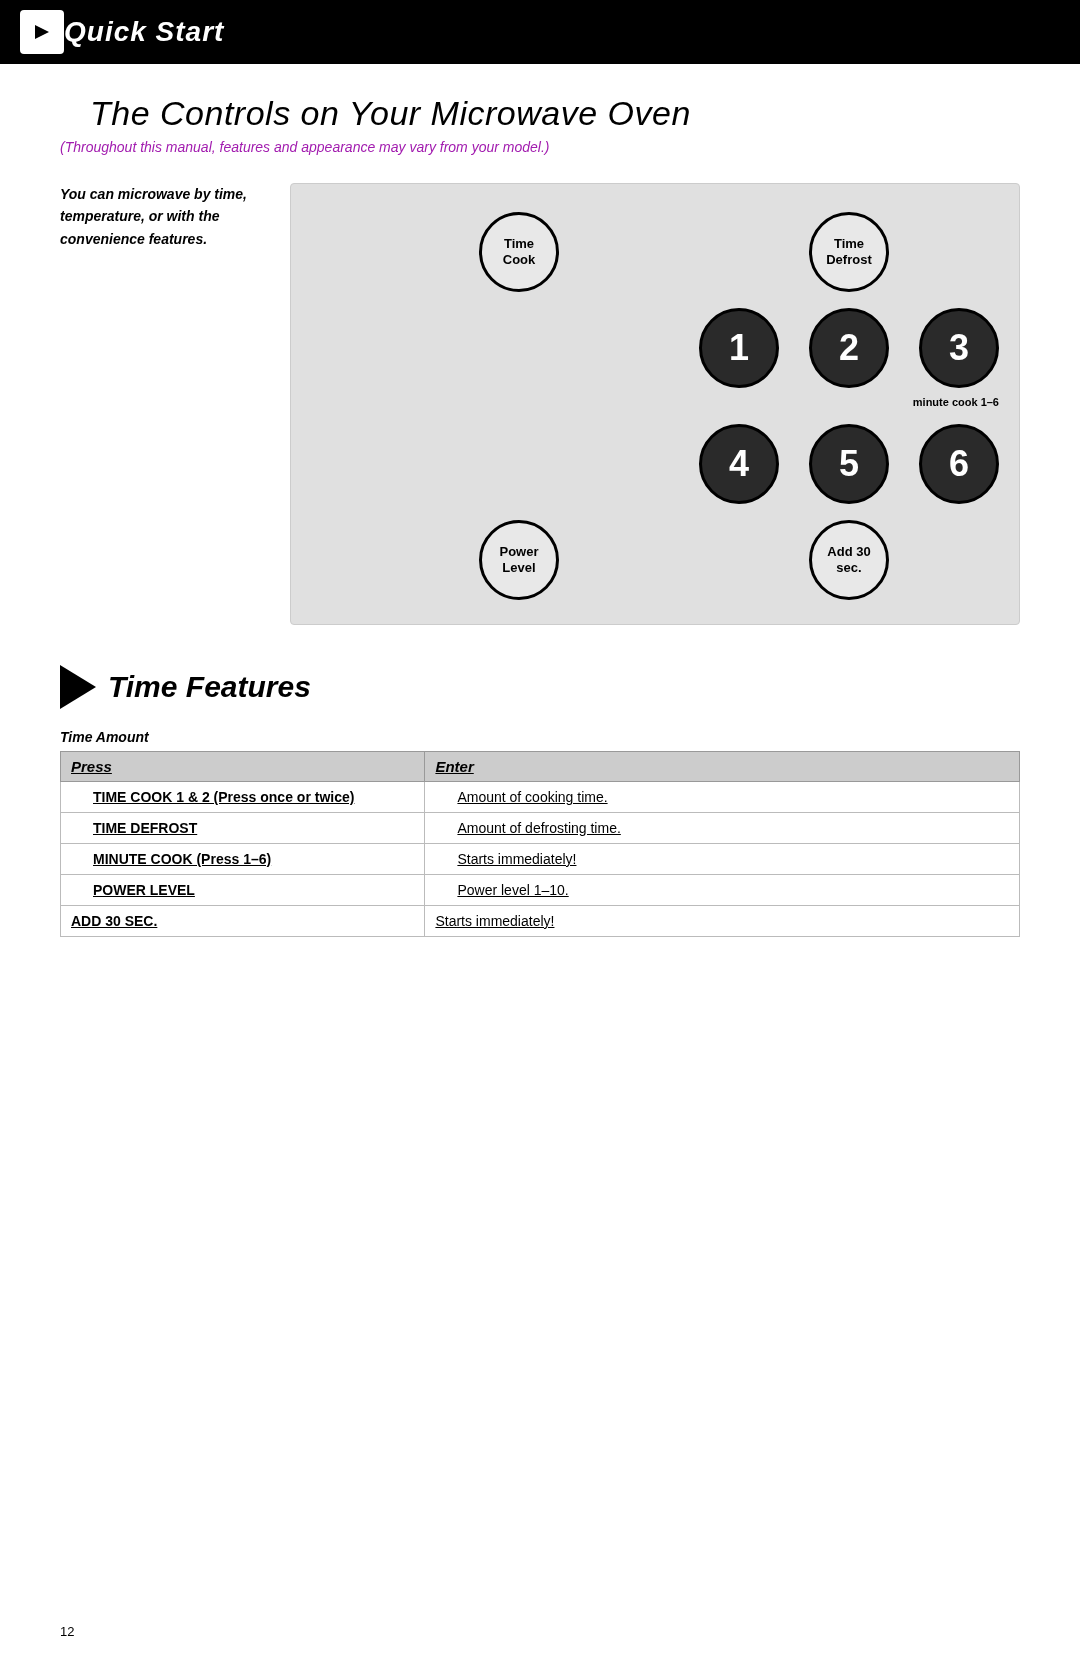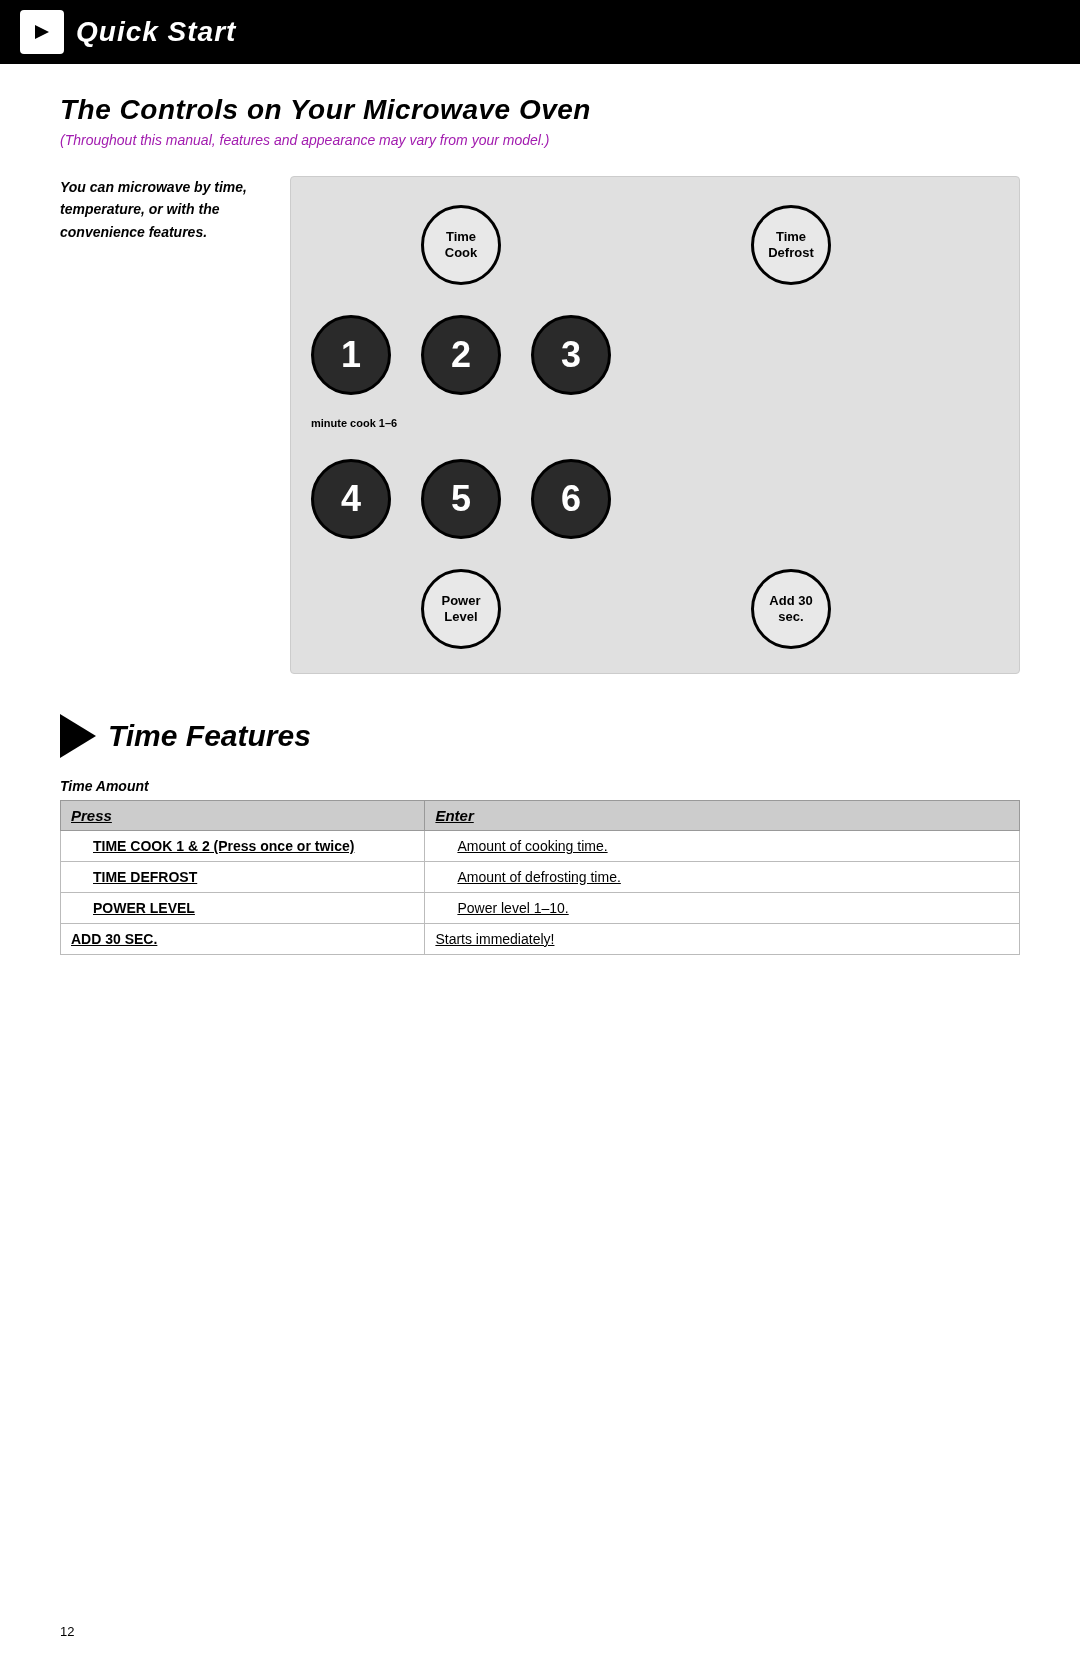--- a/index.html
+++ b/index.html
@@ -10,21 +10,20 @@
       font-family: Arial, Helvetica, sans-serif;
       color: #000;
     }
 
     
     .header-bar {
       background: #000;
       display: flex;
       align-items: center;
       padding: 10px 20px;
-      gap: 12px;
     }
     .header-logo {
       width: 44px;
       height: 44px;
       background: #fff;
       display: flex;
       align-items: center;
       justify-content: center;
       font-size: 22px;
       font-weight: bold;
@@ -39,25 +38,26 @@
       letter-spacing: 1px;
     }
 
     
     .main-content {
       padding: 30px 60px 40px 60px;
     }
 
     
     .section-title {
-      font-size: 28px;
-      font-style: italic;
-      font-weight: bold;
+      font-size: 34px;
+      font-style: italic;
+      font-weight: normal;
       margin-bottom: 6px;
       letter-spacing: 0.5px;
+      margin-left: 30px;
     }
     .section-subtitle {
       font-size: 14px;
       font-style: italic;
       color: #a21caf;
       margin-bottom: 28px;
     }
 
     
     .controls-layout {
@@ -76,22 +76,22 @@
 
     
     .keypad-panel {
       flex: 1;
       background: #e0e0e0;
       border: 1px solid #ccc;
       border-radius: 4px;
       padding: 28px 20px 24px 20px;
       display: flex;
       flex-direction: column;
-      align-items: flex-start;
-      gap: 30px;
+      align-items: flex-end;
+      gap: 16px;
     }
 
     .keypad-row {
       display: flex;
       gap: 30px;
       align-items: center;
       justify-content: center;
     }
 
     
@@ -304,20 +304,24 @@
       <tbody id="features-tbody">
       <tr>
             <td class="press-col">TIME COOK 1 &amp; 2 (Press once or twice)</td>
             <td>Amount of cooking time.</td>
           </tr>
           <tr>
             <td class="press-col">TIME DEFROST</td>
             <td>Amount of defrosting time.</td>
           </tr>
           <tr>
+            <td class="press-col">MINUTE COOK (Press 1–6)</td>
+            <td>Starts immediately!</td>
+          </tr>
+          <tr>
             <td class="press-col">POWER LEVEL</td>
             <td>Power level 1–10.</td>
           </tr>
           <tr>
             <td class="press-col">ADD 30 SEC.</td>
             <td>Starts immediately!</td>
           </tr>
         </tbody>
     </table>
   </div>

